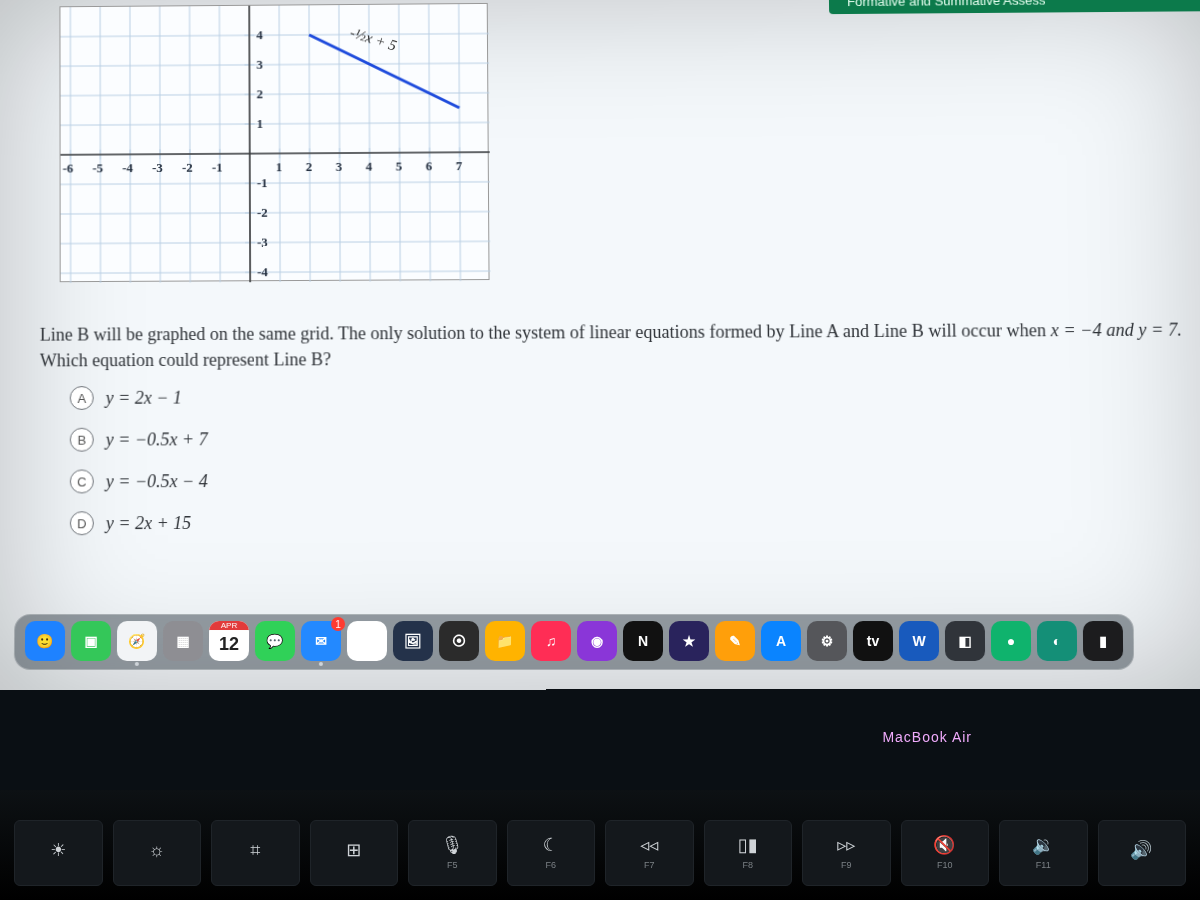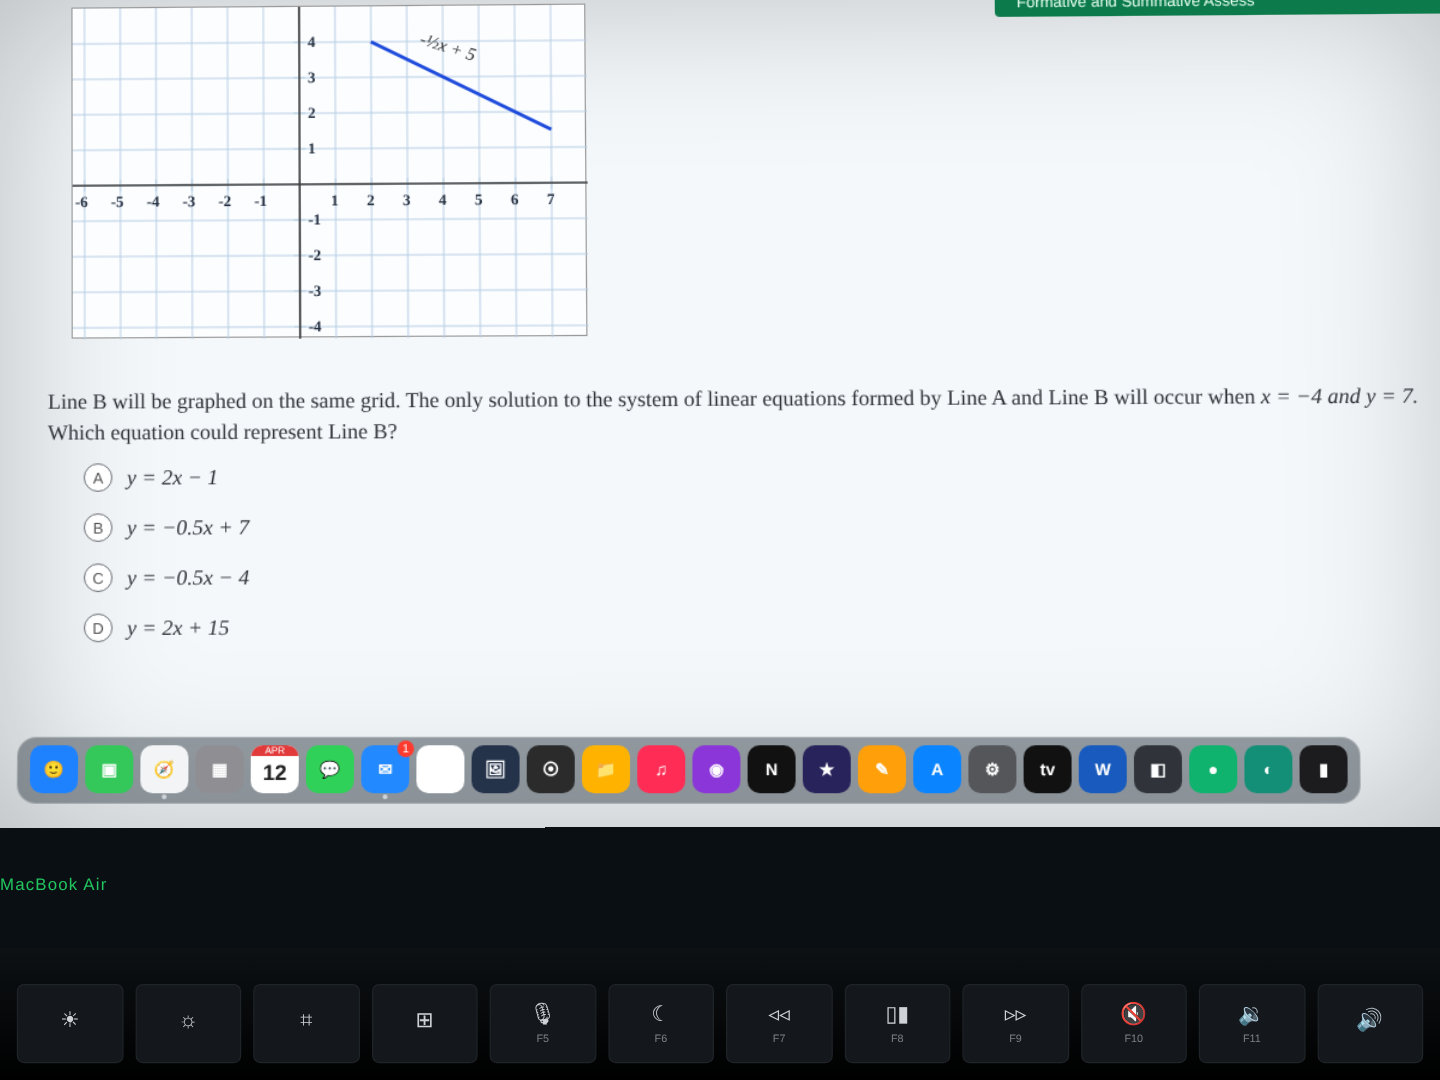--- a/index.html
+++ b/index.html
@@ -90,22 +90,22 @@
   .calpage .m{background:#e23a3a;width:100%;text-align:center;font:8px Helvetica;color:#fff;}
   .calpage .d{font:bold 18px Helvetica;color:#222;line-height:28px;}
   .badge{
     position:absolute;top:-4px;right:-4px;background:#ff3b30;color:#fff;
     font:10px Helvetica;border-radius:8px;min-width:14px;height:14px;
     display:flex;align-items:center;justify-content:center;
   }
 
   
   .bodytxt{
-    position:absolute; left:0; bottom:155px; width:972px; text-align:left;
-    color:#22c55e; font:14px Helvetica; letter-spacing:1px;
+    position:absolute; left:0; bottom:155px; width:972px; text-align:right;
+    color:#f0abfc; font:14px Helvetica; letter-spacing:1px;
   }
   .fnrow{
     position:absolute; left:0; bottom:0; width:1200px; height:110px;
     display:flex; gap:10px; padding:30px 14px 0 14px;
     background:linear-gradient(#0d1114,#000);
   }
   .fnkey{
     flex:1; height:66px; background:#14181c; border-radius:6px;
     display:flex; flex-direction:column; align-items:center; justify-content:center;
     color:#cfd3d7; border:1px solid #1f2429;

